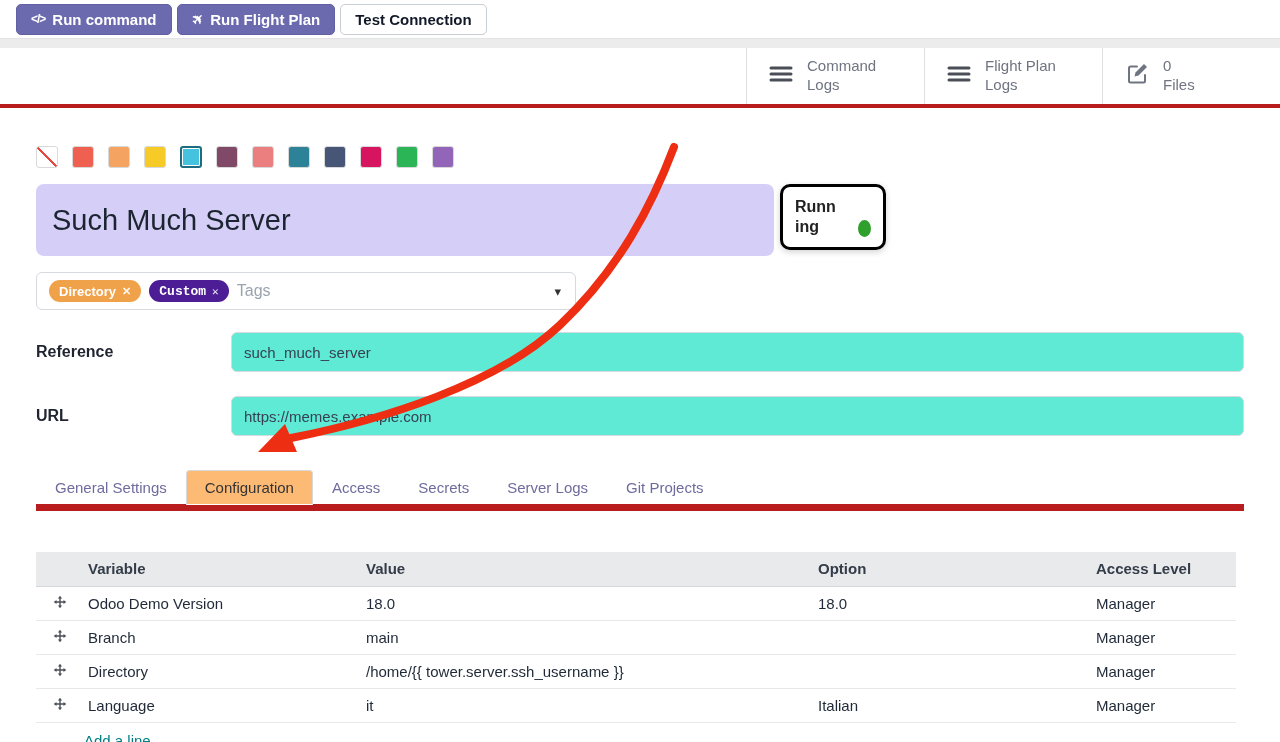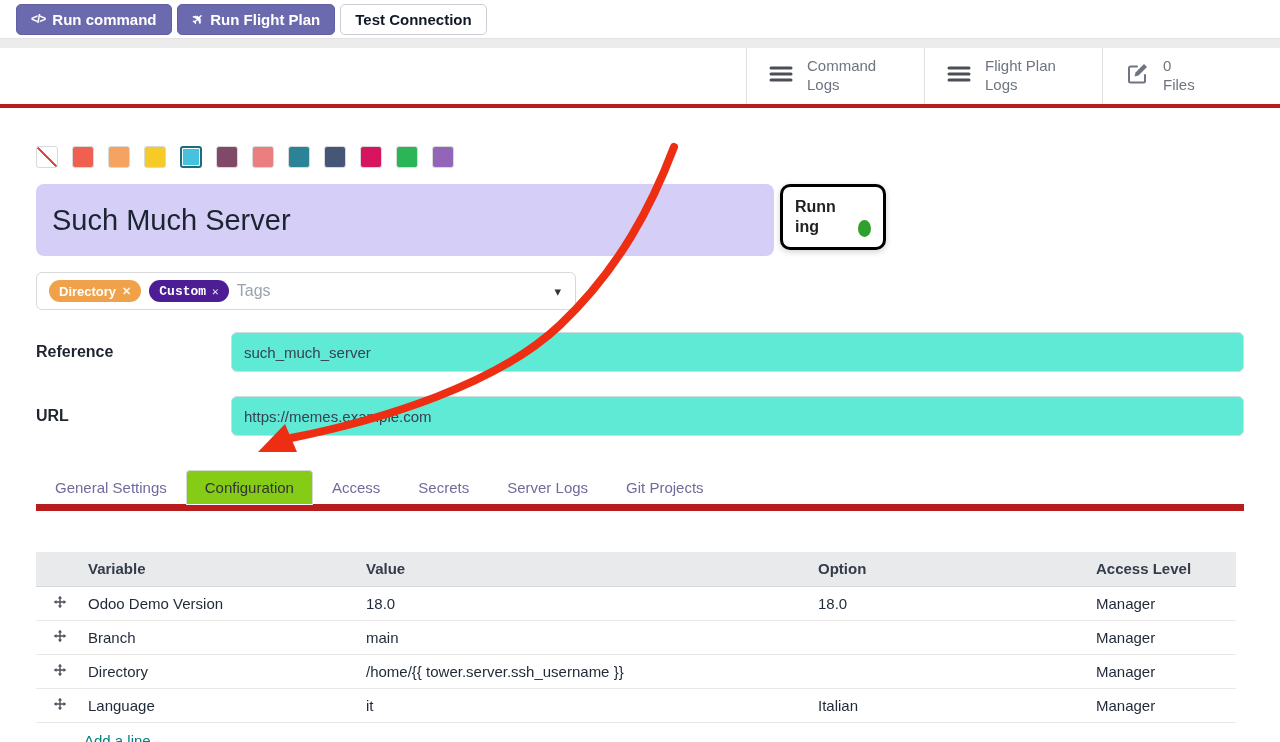--- a/index.html
+++ b/index.html
@@ -57,21 +57,21 @@
   .field-row.first { margin-top:22px; }
   .field-row + .field-row { margin-top:24px; }
   .field-label { width:195px; font-size:16px; font-weight:bold; color:#1f2430; }
   .field-input { flex:1; height:40px; border:1px solid #d6d9de; border-radius:6px; padding:0 12px;
                  font-family:"Liberation Sans", sans-serif; font-size:15px; color:#374151; outline:none; background:#5eead4; }
 
   
   .tab-bar { margin-top:34px; display:flex; align-items:flex-start; border-bottom:7px solid #b91c1c; }
   .tab { padding:8px 18px; font-size:15px; color:#6f6b9d; cursor:pointer; border:1px solid transparent;
          border-bottom:none; margin-bottom:-1px; white-space:nowrap; }
-  .tab.active { background:#84cc16; color:#333; border-color:#d8d8d8; border-radius:4px 4px 0 0;
+  .tab.active { background:#fdba74; color:#333; border-color:#d8d8d8; border-radius:4px 4px 0 0;
                 border-bottom:1px solid #fff; }
 
   
   table.vars { margin-top:41px; width:1200px; border-collapse:collapse; table-layout:fixed; font-size:15px; }
   table.vars col.c-handle { width:50px; }
   table.vars col.c-var    { width:278px; }
   table.vars col.c-val    { width:452px; }
   table.vars col.c-opt    { width:278px; }
   table.vars col.c-acc    { width:142px; }
   table.vars thead th { background:#e9eaec; font-weight:bold; color:#333c48; text-align:left;

